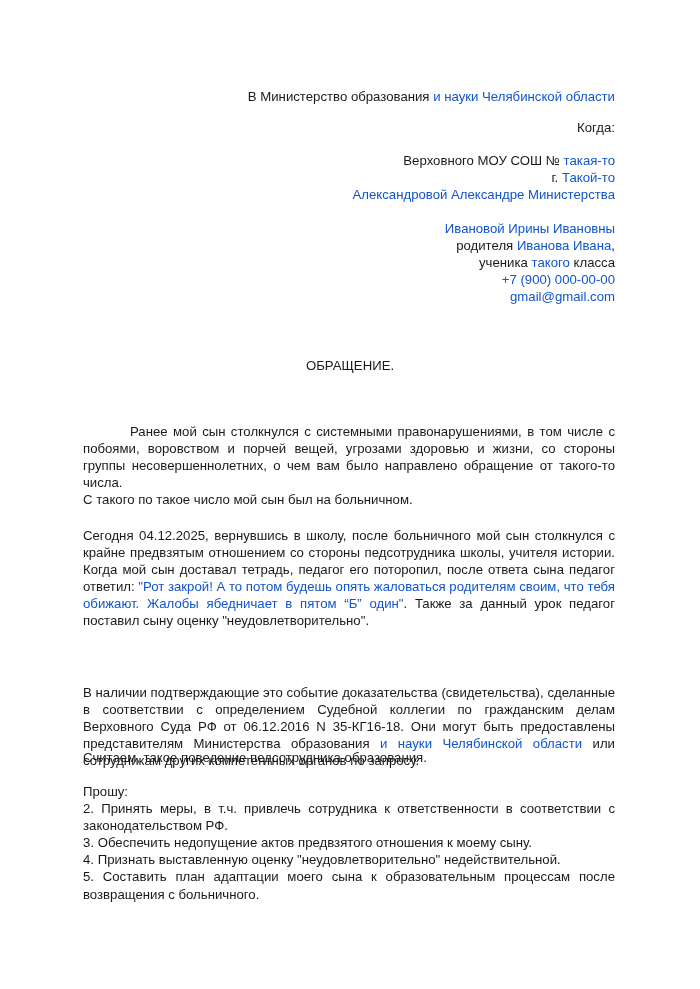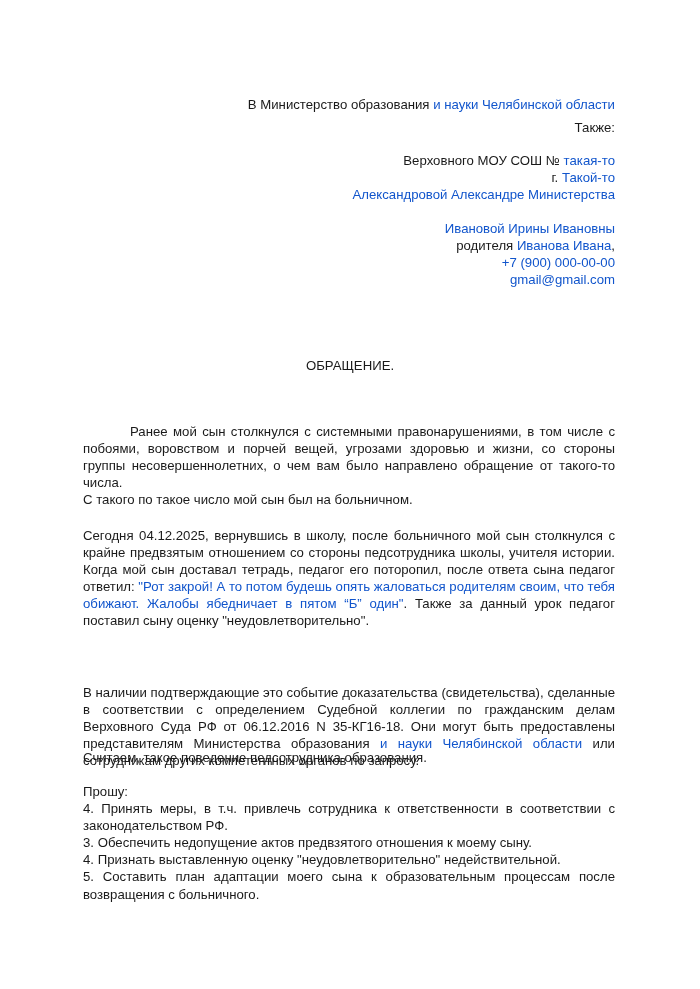--- a/index.html
+++ b/index.html
@@ -16,35 +16,36 @@
   .body { position: absolute; left: 83px; width: 532px; margin-top: 32px; }
   .just { text-align: justify; }
   .indent { text-indent: 47px; }
   p { margin: 0; }
 </style>
 </head>
 <body>
 
 <div class="page">
 
-  <div class="right-block" style="top:96px;text-align:center;">
+  <div class="right-block" style="top:88px;text-align:center;">
     <span>В Министерство образования </span><span class="blue">и науки Челябинской области</span>
   </div>
 
-  <div class="right-block" style="top:119px;">Также:</div>
+  <div class="right-block" style="top:119px;">Когда:</div>
 
   <div class="right-block" style="top:152px;">
     <span class="line"><span>Верховного МОУ СОШ № </span><span class="blue">такая-то</span></span>
     <span class="line"><span>г. </span><span class="blue">Такой-то</span></span>
     <span class="line blue">Александровой Александре Министерства</span>
   </div>
 
   <div class="right-block" style="top:220px;">
     <span class="line blue">Ивановой Ирины Ивановны</span>
     <span class="line"><span>родителя </span><span class="blue">Иванова Ивана</span><span>,</span></span>
+    <span class="line"><span>ученика </span><span class="blue">такого</span><span> класса</span></span>
     <span class="line blue">+7 (900) 000-00-00</span>
     <span class="line blue">gmail@gmail.com</span>
   </div>
 
   <div class="title">ОБРАЩЕНИЕ.</div>
 
   <div class="body" style="top:391px;">
     <p class="just indent">Ранее мой сын столкнулся с системными правонарушениями, в том числе с побоями, воровством и порчей вещей, угрозами здоровью и жизни, со стороны группы несовершеннолетних, о чем вам было направлено обращение от такого-то числа.</p>
     <p>С такого по такое число мой сын был на больничном.</p>
   </div>
@@ -54,19 +55,19 @@
   </div>
 
   <div class="body just" style="top:652px;">
     <span>В наличии подтверждающие это событие доказательства (свидетельства), сделанные в соответствии с определением Судебной коллегии по гражданским делам Верховного Суда РФ от 06.12.2016 N 35-КГ16-18. Они могут быть предоставлены представителям Министерства образования </span><span class="blue">и науки Челябинской области</span><span> или сотрудникам других компетентных органов по запросу.</span>
   </div>
 
   <div class="body" style="top:717px;">Считаем, такое поведение педсотрудника образования.</div>
 
   <div class="body just" style="top:751px;">
     <p>Прошу:</p>
-    <p>4. Принять меры, в т.ч. привлечь сотрудника к ответственности в соответствии с законодательством РФ.</p>
+    <p>2. Принять меры, в т.ч. привлечь сотрудника к ответственности в соответствии с законодательством РФ.</p>
     <p>3. Обеспечить недопущение актов предвзятого отношения к моему сыну.</p>
     <p>4. Признать выставленную оценку "неудовлетворительно" недействительной.</p>
     <p>5. Составить план адаптации моего сына к образовательным процессам после возвращения с больничного.</p>
   </div>
 
 </div>
 
 </body></html>

